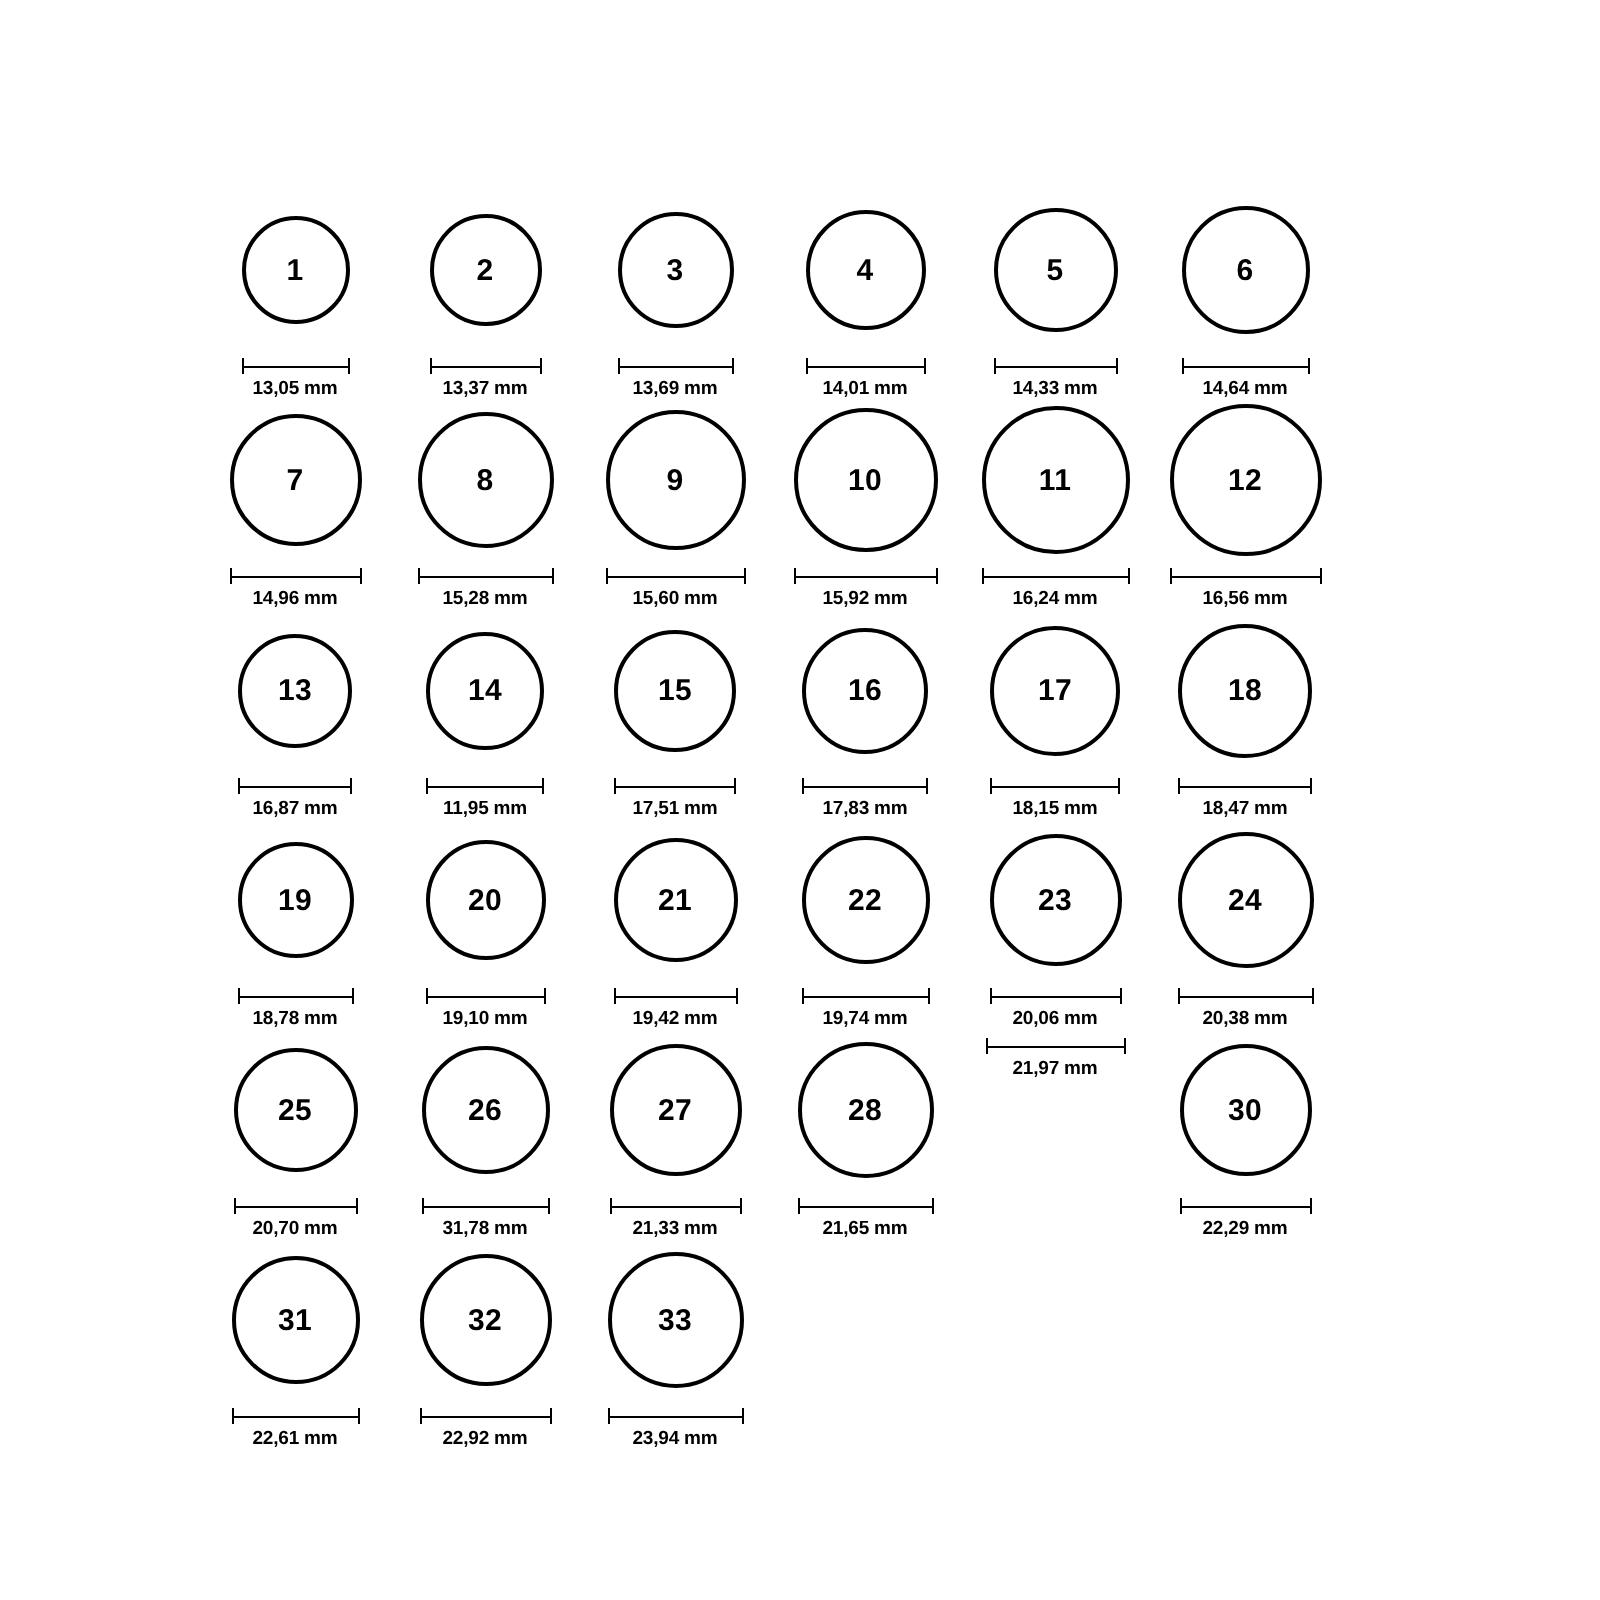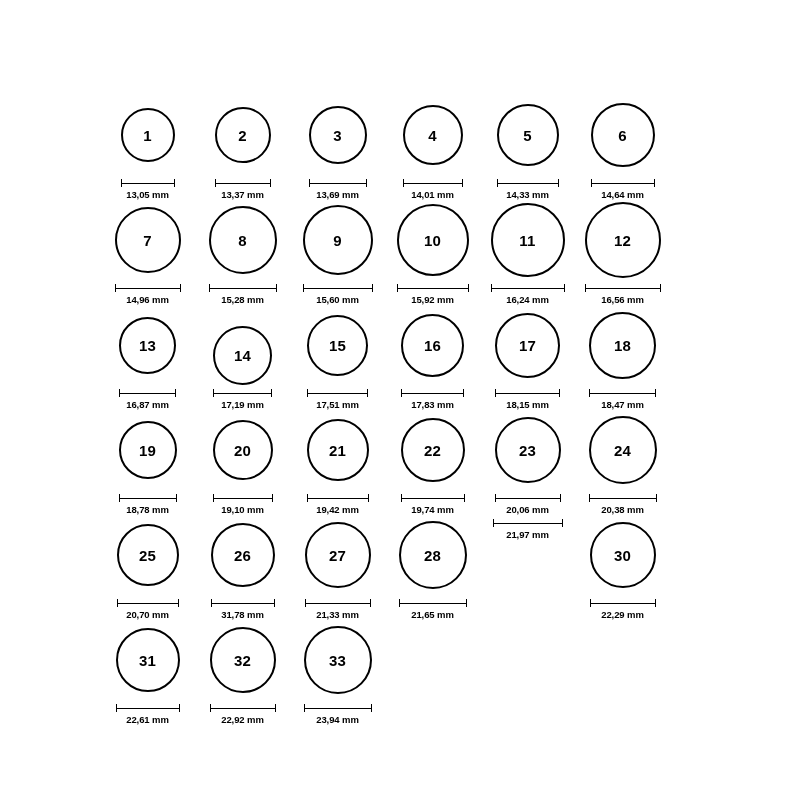--- a/index.html
+++ b/index.html
@@ -281,32 +281,32 @@
         <div class="dim">
           <div class="dim-line" style="width: 57px;">
             <div class="bar"></div>
             <div class="tick left"></div>
             <div class="tick right"></div>
           </div>
           <div class="dim-text">16,87 mm</div>
         </div>
       </div>
       <div class="cell">
-        <div class="ring-wrap" style="height: 80px; align-items: flex-end;">
+        <div class="ring-wrap" style="height: 80px;">
           <div class="ring" style="width: 59px; height: 59px;">
             <span class="ring-label">14</span>
           </div>
         </div>
         <div class="dim">
           <div class="dim-line" style="width: 59px;">
             <div class="bar"></div>
             <div class="tick left"></div>
             <div class="tick right"></div>
           </div>
-          <div class="dim-text">17,19 mm</div>
+          <div class="dim-text">11,95 mm</div>
         </div>
       </div>
       <div class="cell">
         <div class="ring-wrap" style="height: 80px;">
           <div class="ring" style="width: 61px; height: 61px;">
             <span class="ring-label">15</span>
           </div>
         </div>
         <div class="dim">
           <div class="dim-line" style="width: 61px;">

